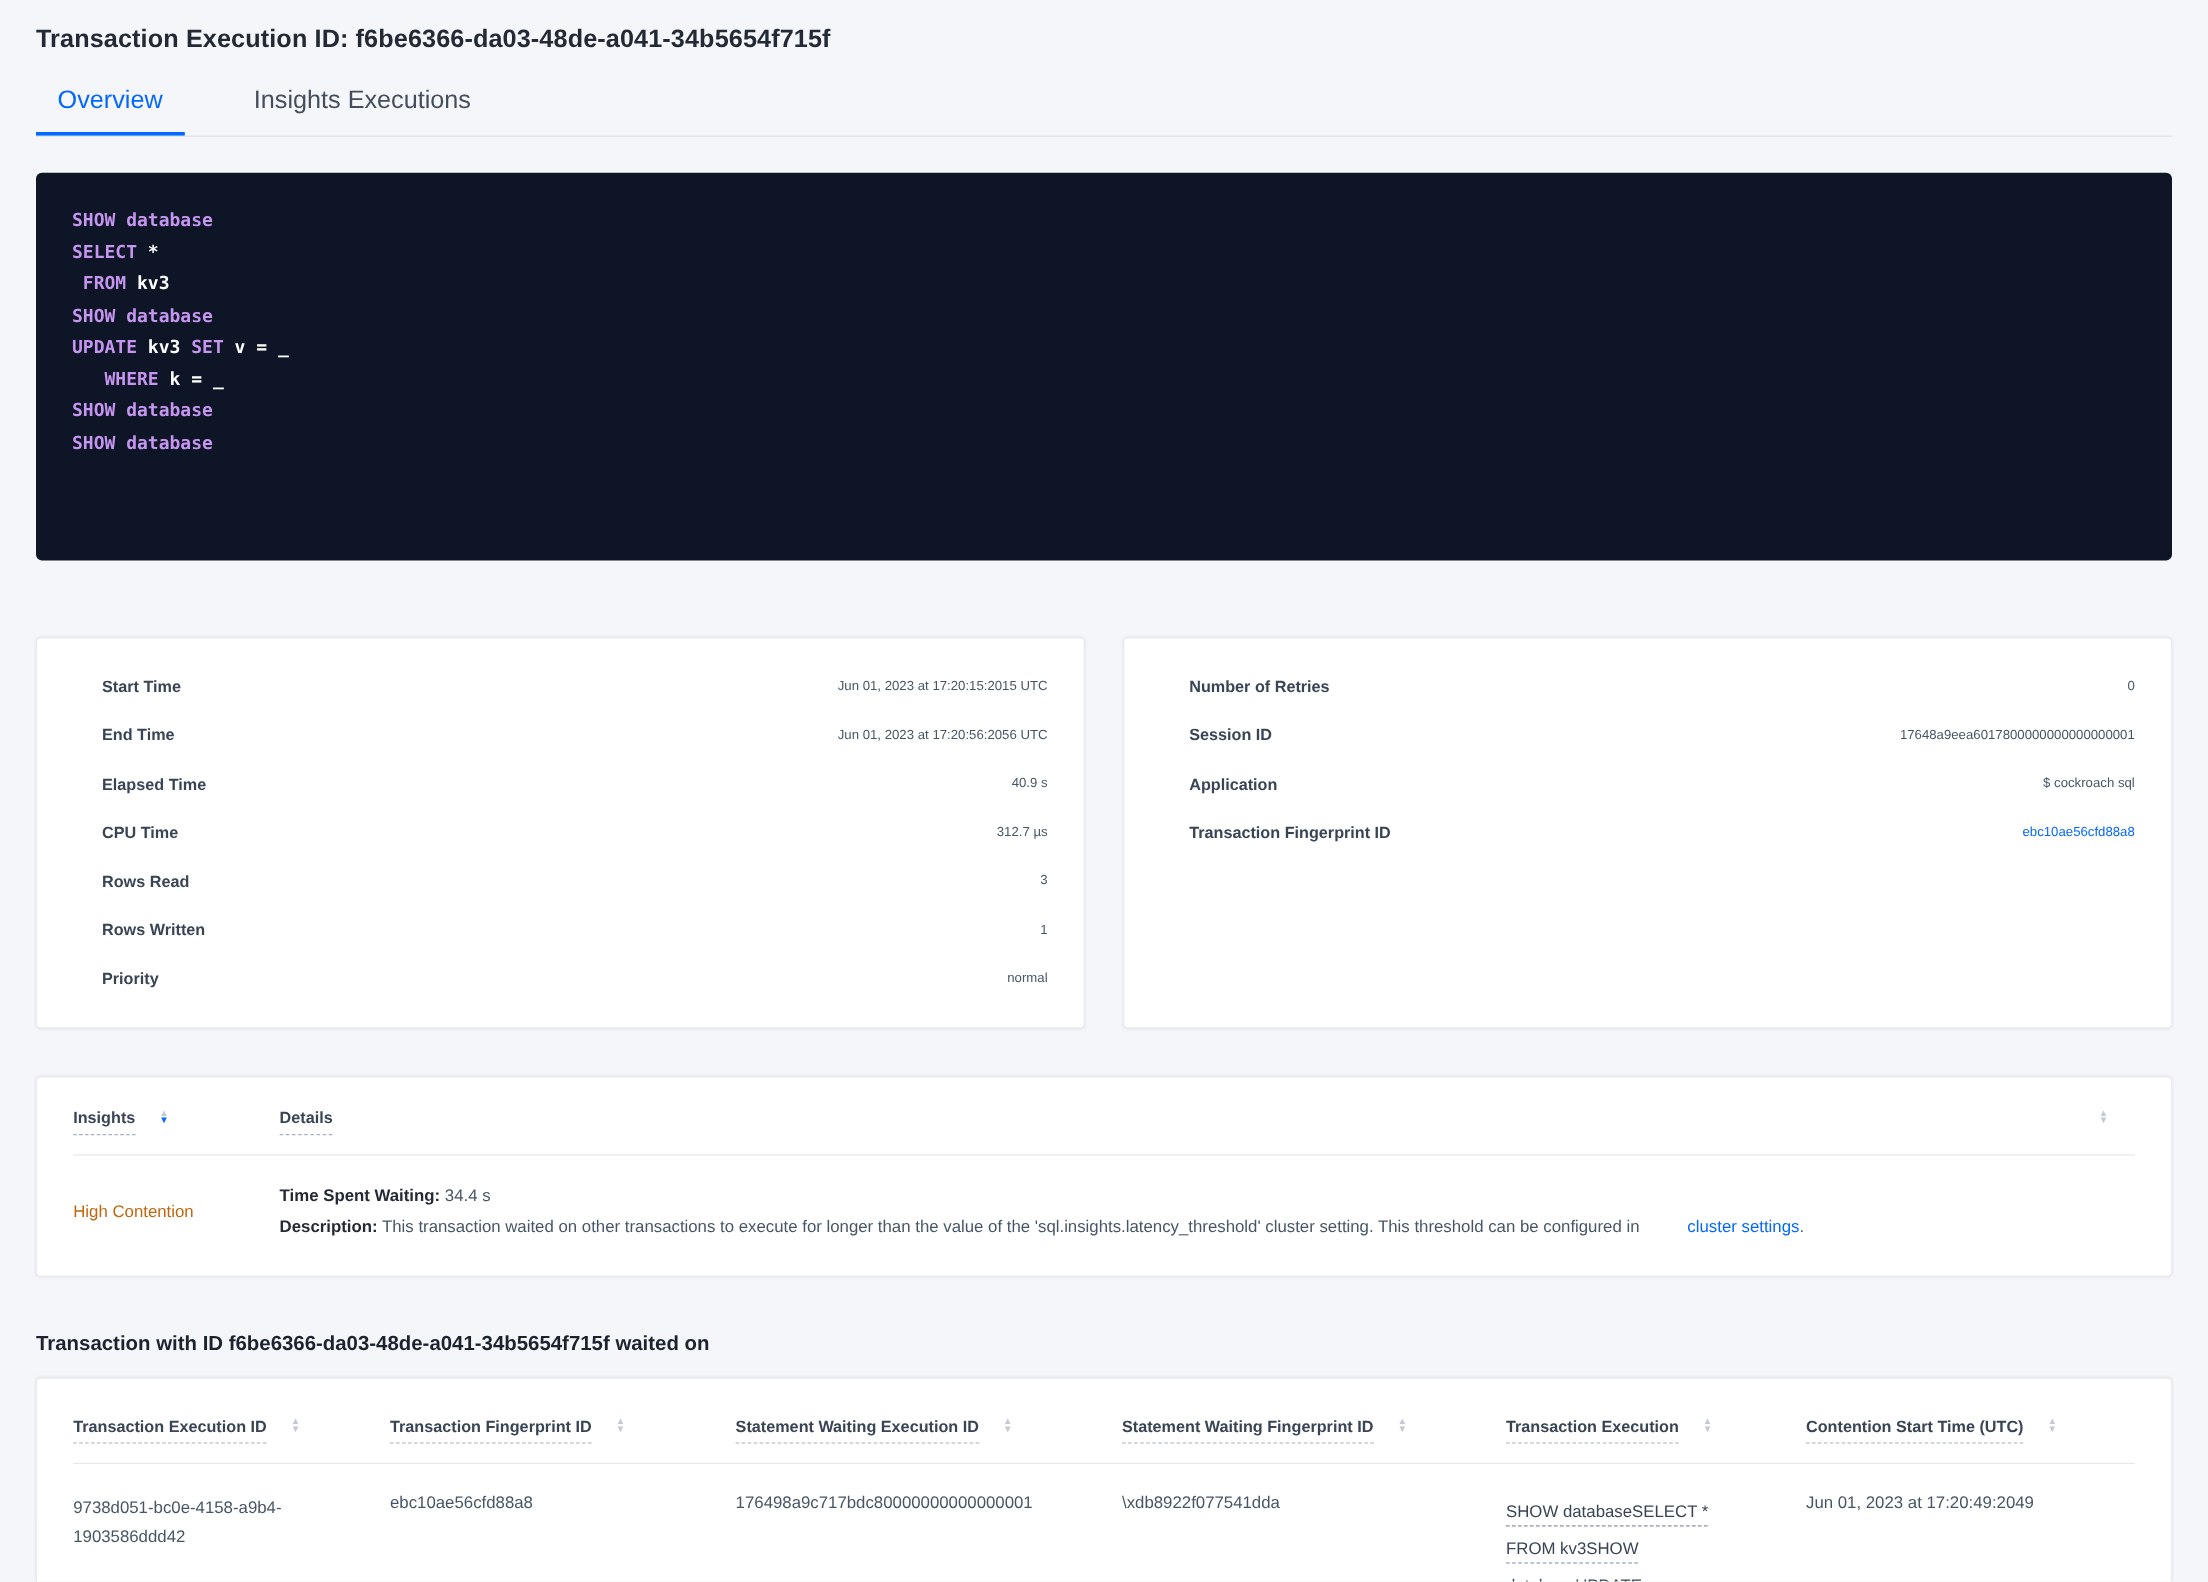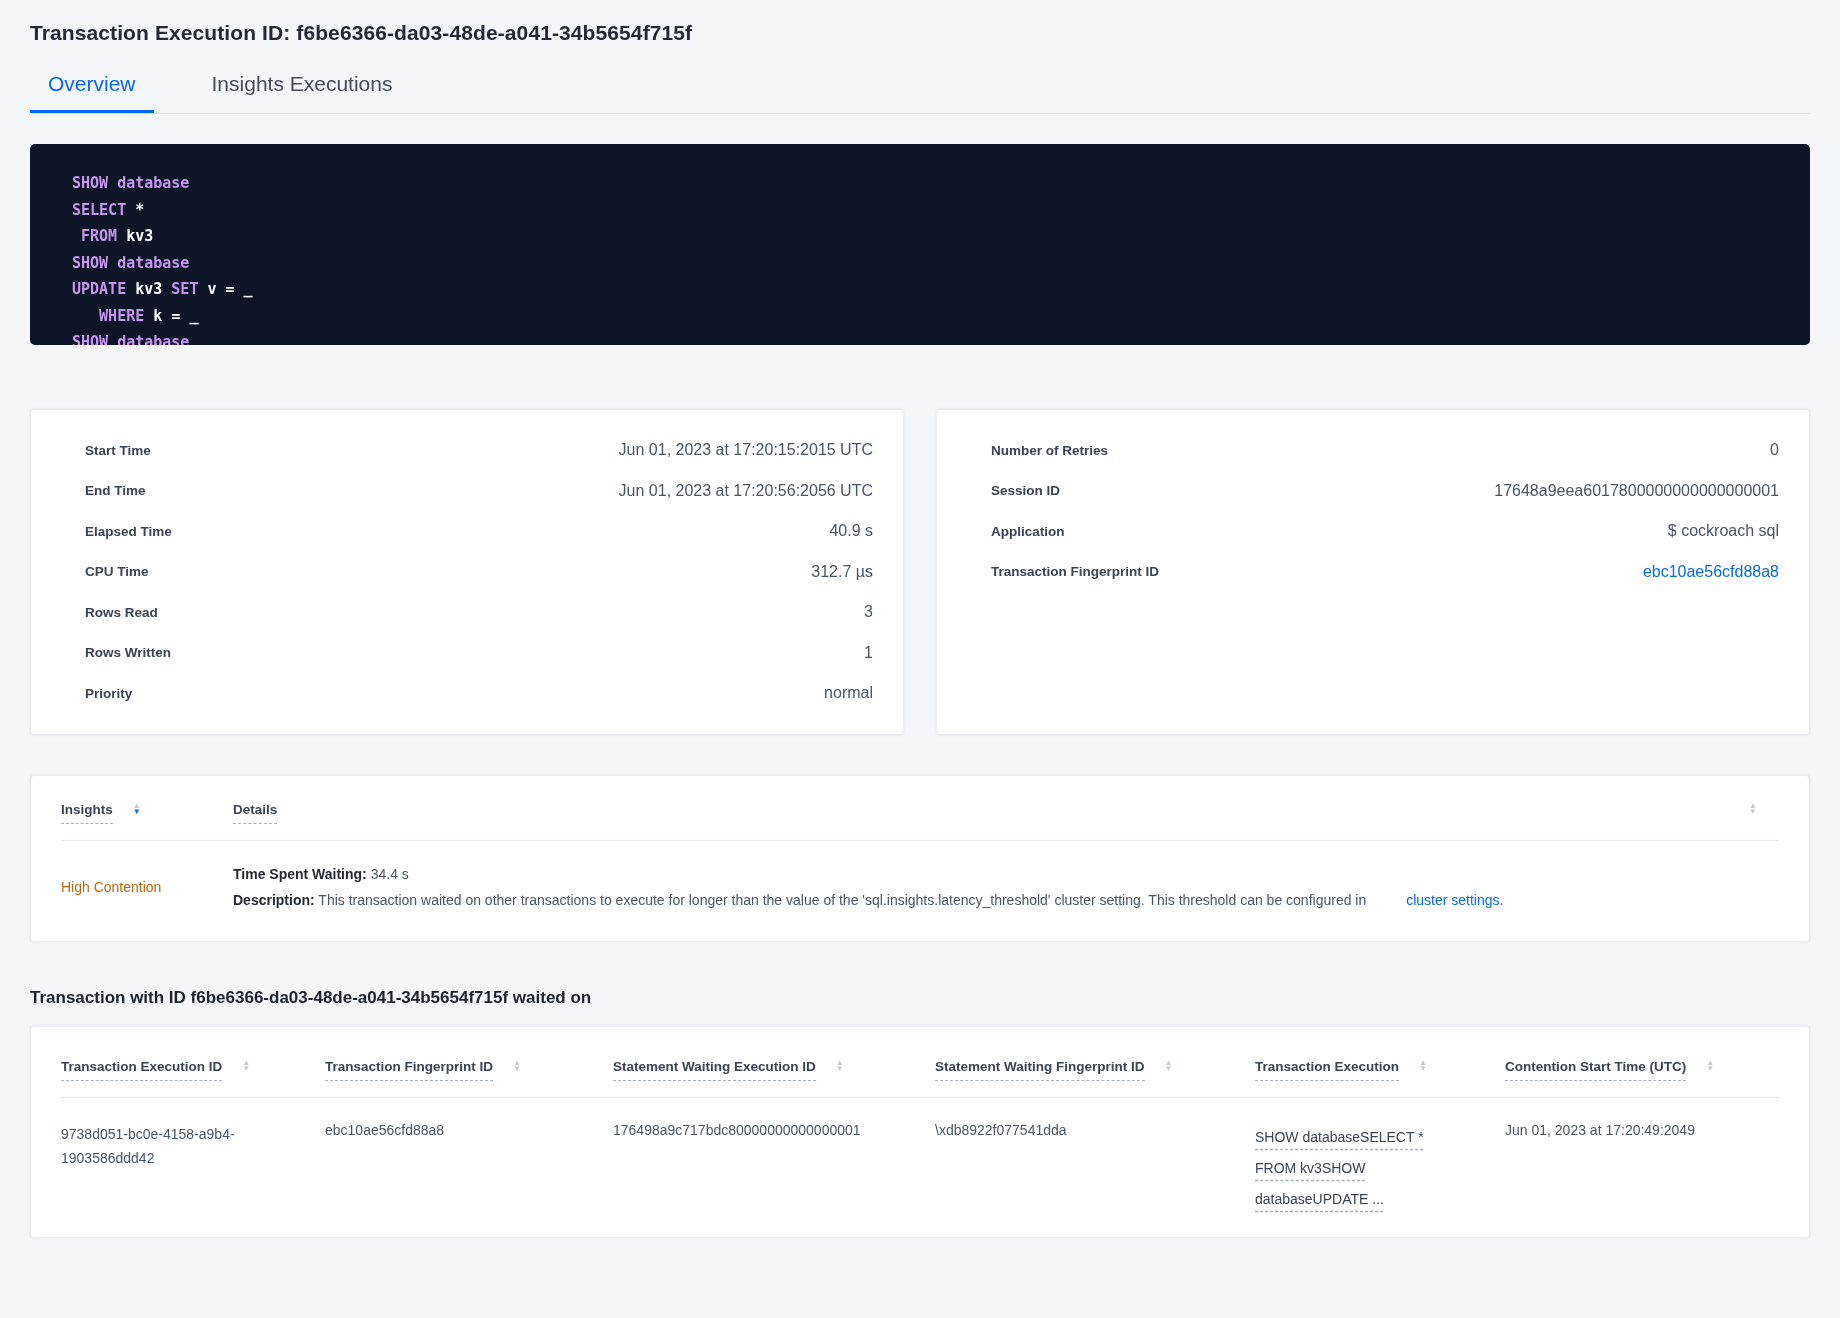--- a/index.html
+++ b/index.html
@@ -35,24 +35,24 @@
     border-bottom: 3px solid transparent;
   }
   .tab.active {
     color: #0568fc;
     border-bottom: 3px solid #0568fc;
   }
 
   
   .sql-box {
     margin-top: 30px;
-    height: 201px;
+    height: 323px;
     background: #0d1526;
     border-radius: 5px;
-    padding: 26px 42px;
+    padding: 26px 30px;
     font-family: "DejaVu Sans Mono", monospace;
     font-size: 15px;
     line-height: 26.5px;
     white-space: pre;
     overflow: hidden;
   }
   .sql-line .kw { color: #c695f0; font-weight: 700; }
   .sql-line .pl { color: #ffffff; font-weight: 700; }
 
   
@@ -78,21 +78,21 @@
     align-items: center;
     height: 40.5px;
     margin-left: 24px;
   }
   .sum-label {
     font-size: 13.5px;
     font-weight: 700;
     color: #394455;
   }
   .sum-value {
-    font-size: 16px;
+    font-size: 11px;
     color: #475666;
   }
   .sum-value.link { color: #0568fc; cursor: pointer; }
 
   
   .insights-card {
     margin-top: 40px;
     padding: 0 30px;
   }
   .ins-header {

